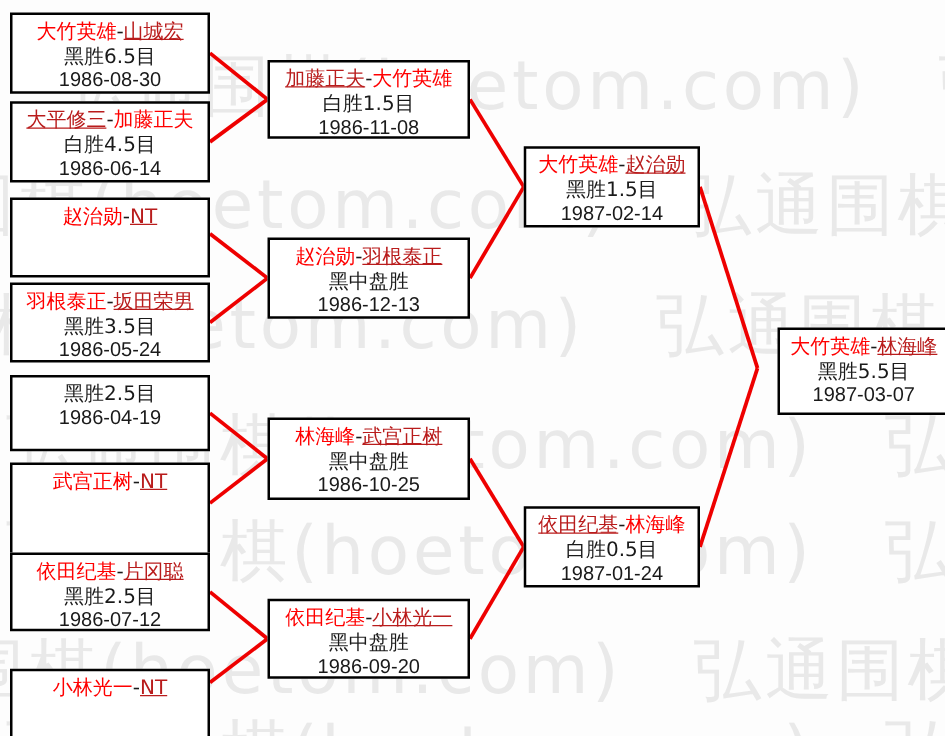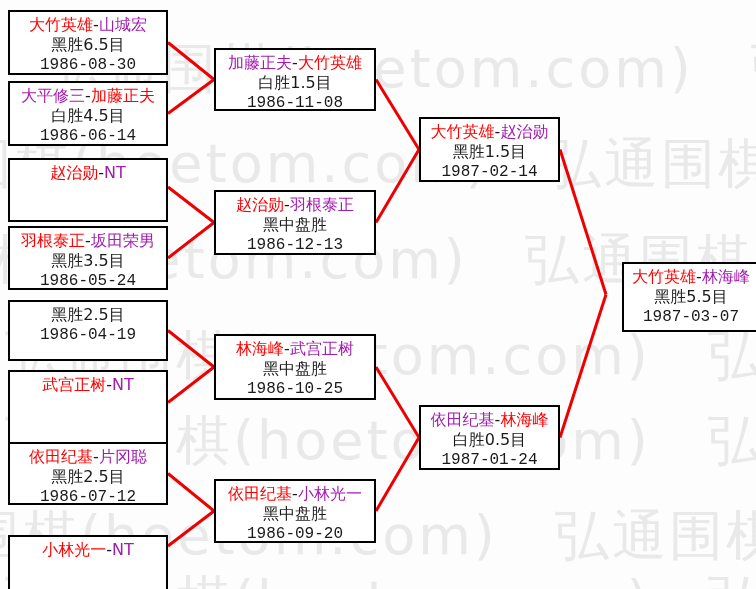--- a/index.html
+++ b/index.html
@@ -36,22 +36,22 @@
     border: 2px solid var(--border, #000);
     background: #ffffff;
     text-align: center;
     font-size: 16px;
     line-height: 20px;
     padding-top: 3px;
     color: #1a1a1a;
   }
   .match-line { height: 20px; white-space: nowrap; }
   .player-winner { color: var(--win, #ff0000); }
-  .player-loser  { color: #a21caf; }
-  .match-date { font-family: Liberation Mono, monospace; letter-spacing: 0px; }
+  .player-loser  { color: #b91c1c; text-decoration: underline; }
+  .match-date { font-family: Liberation Sans, sans-serif; letter-spacing: 0px; }
 </style>
 </head>
 <body>
 
 <div id="stage">
   <div id="watermark-layer">
       <div class="wm-row" style="top: 33px; left: 48px;">弘通围棋(hoetom.com)　弘通围棋(hoetom.com)　弘通围棋(hoetom.com)</div>
       <div class="wm-row" style="top: 128px; left: -156px;">弘通围棋(hoetom.com)　弘通围棋(hoetom.com)　弘通围棋(hoetom.com)</div>
       <div class="wm-row" style="top: 224px; left: -178px;">弘通围棋(hoetom.com)　弘通围棋(hoetom.com)　弘通围棋(hoetom.com)</div>
       <div class="wm-row" style="top: 320px; left: 5px;">弘通围棋(hoetom.com)　弘通围棋(hoetom.com)　弘通围棋(hoetom.com)</div>

